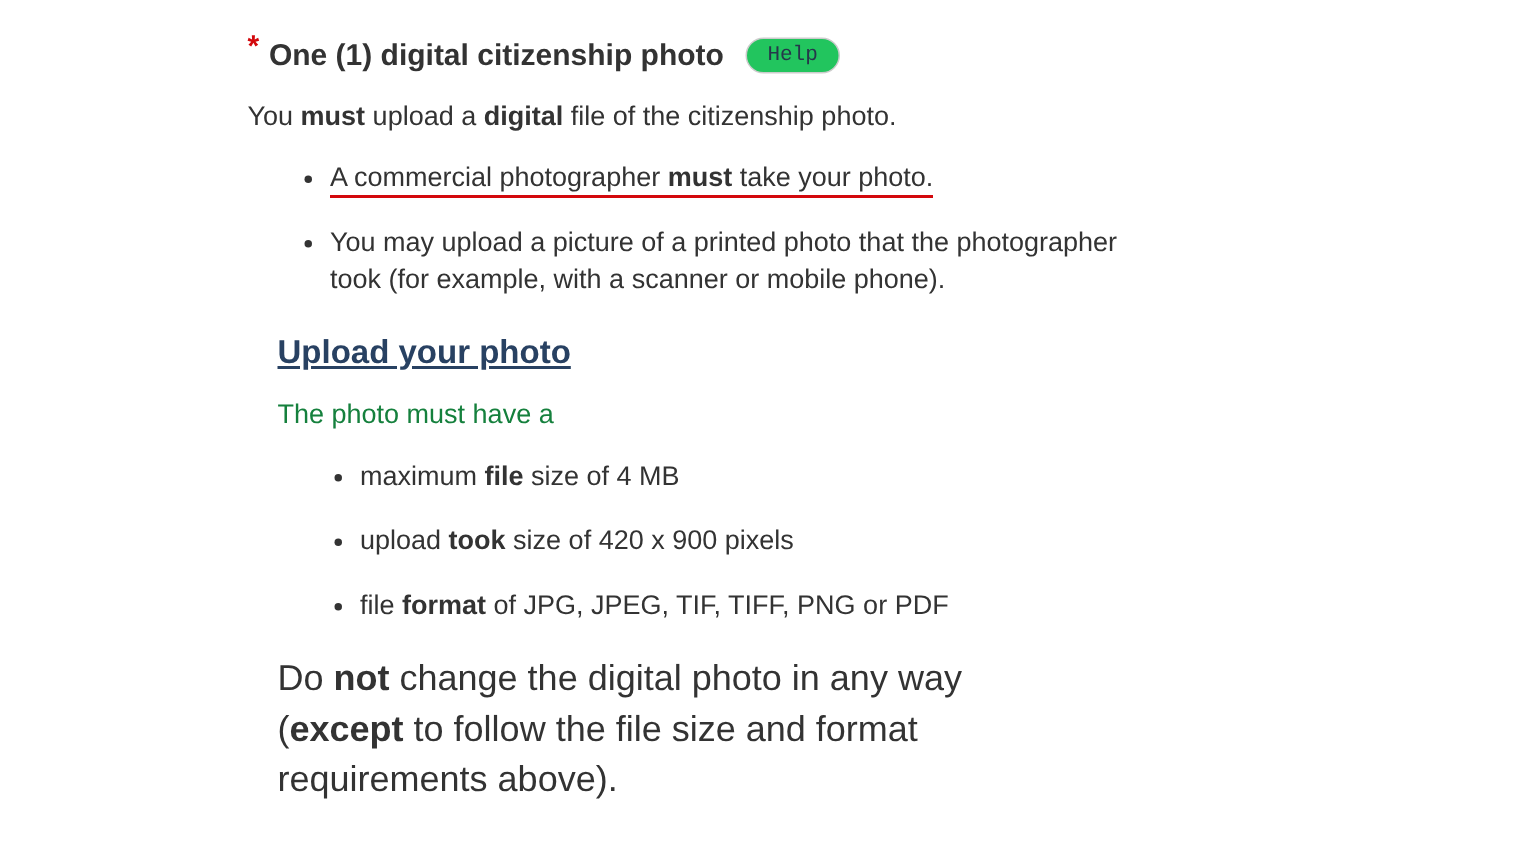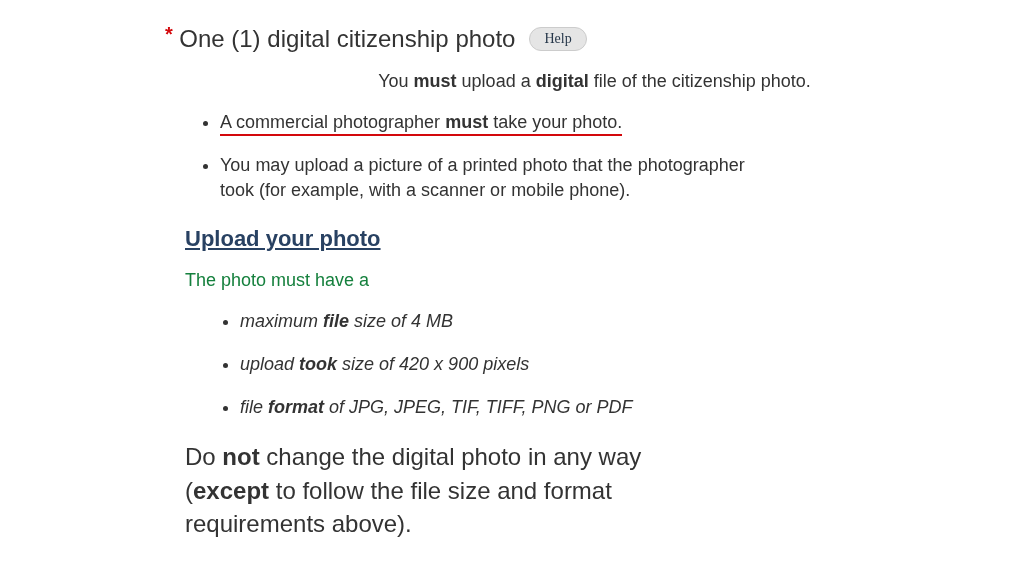--- a/index.html
+++ b/index.html
@@ -22,40 +22,39 @@
     }
     .asterisk {
       color: #d3080c;
       font-size: 20px;
       font-weight: bold;
       position: relative;
       top: -6px;
       margin-right: 2px;
     }
     h1 {
-      font-size: 24px;
-      font-weight: 400;
+      font-size: 20px;
+      font-weight: 700;
       color: #333333;
       display: inline;
     }
     .help-btn {
       border: 1px solid #cccccc;
       border-radius: 16px;
       padding: 3px 14px;
       font-size: 14px;
       color: #26374a;
-      background: #e5e5e5;
+      background: #22c55e;
       cursor: pointer;
-      font-family: Liberation Serif, serif;
+      font-family: Liberation Mono, monospace;
     }
     .intro {
       font-size: 18px;
       color: #333333;
       margin-bottom: 18px;
-      text-align: center;
     }
     .intro b {
       font-weight: 700;
     }
     ul.outer {
       list-style: disc;
       padding-left: 55px;
       margin-bottom: 20px;
     }
     ul.outer li {
@@ -81,21 +80,20 @@
     .sub-intro {
       font-size: 18px;
       color: #15803d;
       margin-left: 20px;
       margin-bottom: 18px;
     }
     ul.inner {
       list-style: disc;
       padding-left: 75px;
       margin-bottom: 20px;
-      font-style: italic;
     }
     ul.inner li {
       font-size: 18px;
       color: #333333;
       margin-bottom: 18px;
       line-height: 1.4;
     }
     .closing {
       font-size: 24px;
       color: #333333;

